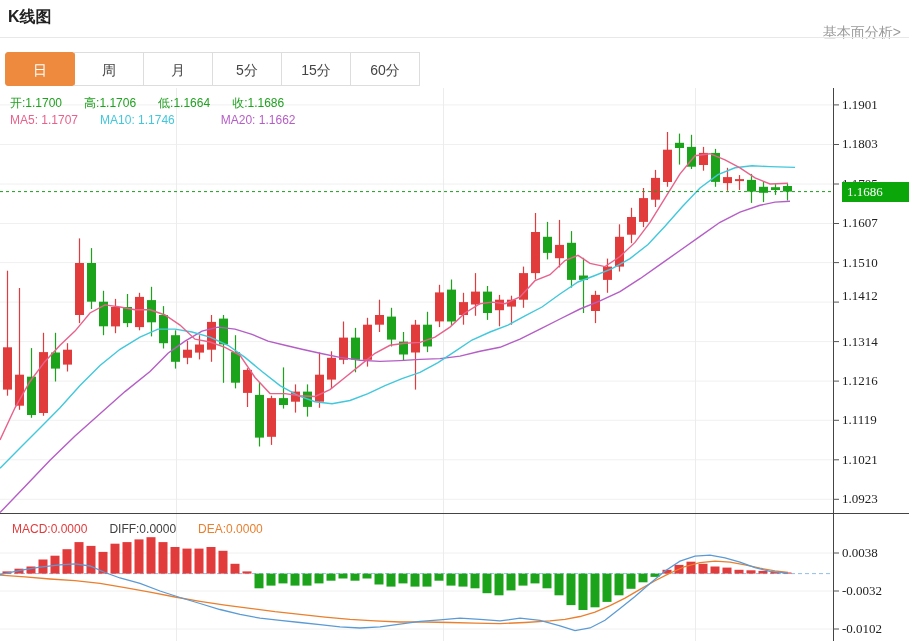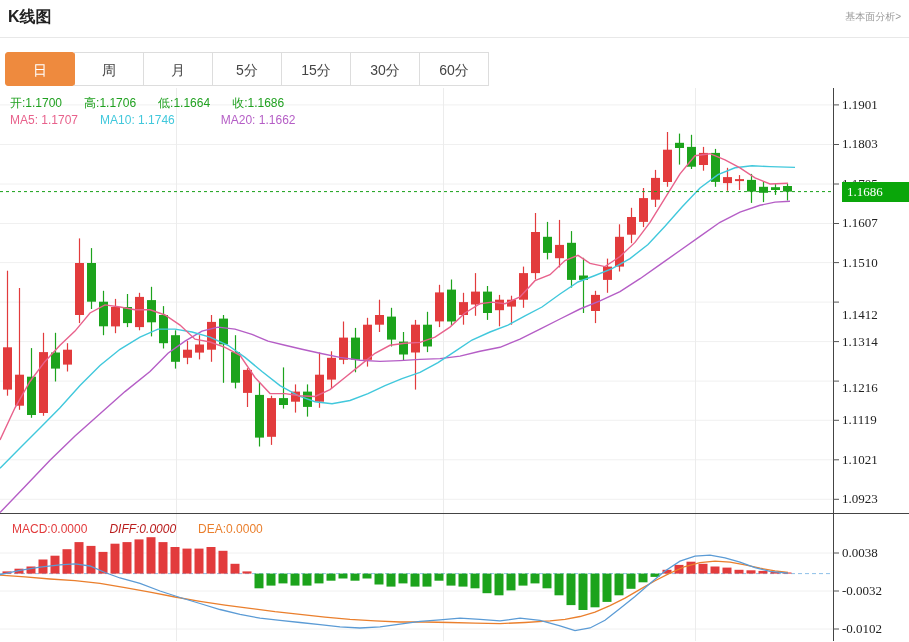--- a/index.html
+++ b/index.html
@@ -1,19 +1,19 @@
 <!DOCTYPE html>
 <html><head>
 <meta charset="utf-8">
 <style>
   html,body{margin:0;padding:0;background:#fff;}
   #page{position:relative;width:909px;height:642px;background:#fff;overflow:hidden;
         font-family:"Liberation Sans",sans-serif;}
   .title{position:absolute;left:8px;top:7px;font-size:16px;font-weight:bold;color:#222;}
-  .link{position:absolute;right:8px;top:10px;font-size:10px;color:#999;text-decoration:none;cursor:pointer;}
+  .link{position:absolute;right:8px;top:24px;font-size:14px;color:#999;text-decoration:none;cursor:pointer;}
   .hdr-divider{position:absolute;left:0;top:37px;width:909px;height:1px;background:#e8e8e8;}
   #tabs{position:absolute;left:5px;top:52px;display:flex;}
   .tab{width:70px;height:34px;line-height:34px;text-align:center;font-size:14px;color:#444;
        border:1px solid #ddd;margin-left:-1px;background:#fff;cursor:pointer;box-sizing:border-box;}
   .tab:first-child{margin-left:0;}
   .tab.active{background:#ee8a3e;border-color:#ee8a3e;color:#fff;border-radius:3px;position:relative;z-index:2;}
   #chart{position:absolute;left:0;top:0;width:909px;height:642px;}
   #chart svg{position:absolute;left:0;top:0;}
   .lg{position:absolute;font-size:12px;white-space:nowrap;}
   #legend1{left:10px;top:95px;}
@@ -33,21 +33,20 @@
   <div class="title">K线图</div>
   <a class="link">基本面分析&gt;</a>
   <div class="hdr-divider"></div>
 
   <div id="tabs">
       <div class="tab active">日</div>
       <div class="tab">周</div>
       <div class="tab">月</div>
       <div class="tab">5分</div>
       <div class="tab">15分</div>
-      <div class="tab">30分</div>
       <div class="tab">60分</div>
     </div>
 
   <div id="chart">
     <svg id="chart-svg" width="909" height="642">
         <line x1="0" y1="104.9" x2="833" y2="104.9" stroke="#f0f0f0" stroke-width="1"></line>
         <line x1="0" y1="144.5" x2="833" y2="144.5" stroke="#f0f0f0" stroke-width="1"></line>
         <line x1="0" y1="184.0" x2="833" y2="184.0" stroke="#f0f0f0" stroke-width="1"></line>
         <line x1="0" y1="223.5" x2="833" y2="223.5" stroke="#f0f0f0" stroke-width="1"></line>
         <line x1="0" y1="262.6" x2="833" y2="262.6" stroke="#f0f0f0" stroke-width="1"></line>
@@ -282,31 +281,31 @@
         <line x1="833" y1="459.8" x2="839" y2="459.8" stroke="#555" stroke-width="1"></line>
         <line x1="833" y1="499.3" x2="839" y2="499.3" stroke="#555" stroke-width="1"></line>
         <line x1="833" y1="553.0" x2="839" y2="553.0" stroke="#555" stroke-width="1"></line>
         <line x1="833" y1="591.0" x2="839" y2="591.0" stroke="#555" stroke-width="1"></line>
         <line x1="833" y1="629.0" x2="839" y2="629.0" stroke="#555" stroke-width="1"></line>
       </svg>
   </div>
 
   <div id="legend1" class="lg"><span style="color: rgb(33, 161, 33);">开:1.1700</span><span style="color: rgb(33, 161, 33);">高:1.1706</span><span style="color: rgb(33, 161, 33);">低:1.1664</span><span style="color: rgb(33, 161, 33);">收:1.1686</span></div>
   <div id="legend2" class="lg"><span style="color: rgb(232, 98, 140);">MA5: 1.1707</span><span style="color: rgb(65, 200, 220);">MA10: 1.1746</span><span style="color: rgb(181, 94, 198); padding-left: 24px;">MA20: 1.1662</span></div>
-  <div id="macd-legend" class="lg"><span style="color: rgb(226, 59, 60);">MACD:0.0000</span><span style="color: #b91c1c; font-style: italic;">DIFF:0.0000</span><span style="color: rgb(234, 127, 45);">DEA:0.0000</span></div>
+  <div id="macd-legend" class="lg"><span style="color: rgb(226, 59, 60);">MACD:0.0000</span><span style="color: #404040;">DIFF:0.0000</span><span style="color: rgb(234, 127, 45);">DEA:0.0000</span></div>
 
   <div id="price-axis">
       <div class="axis-lb" style="top: 96.9355px;">1.1901</div>
       <div class="axis-lb" style="top: 136.452px;">1.1803</div>
       <div class="axis-lb" style="top: 175.968px;">1.1705</div>
       <div class="axis-lb" style="top: 215.484px;">1.1607</div>
       <div class="axis-lb" style="top: 254.597px;">1.1510</div>
-      <div class="axis-lb" style="top: 307px;">1.1412</div>
+      <div class="axis-lb" style="top: 288px;">1.1412</div>
       <div class="axis-lb" style="top: 333.629px;">1.1314</div>
-      <div class="axis-lb" style="top: 373.145px; margin-top: 7px;">1.1216</div>
+      <div class="axis-lb" style="top: 373.145px;">1.1216</div>
       <div class="axis-lb" style="top: 412.258px;">1.1119</div>
       <div class="axis-lb" style="top: 451.774px;">1.1021</div>
       <div class="axis-lb" style="top: 491.29px;">1.0923</div>
     </div>
   <div id="macd-axis">
       <div class="axis-lb" style="top: 544.957px;">0.0038</div>
       <div class="axis-lb" style="top: 583px;">-0.0032</div>
       <div class="axis-lb" style="top: 621.043px;">-0.0102</div>
     </div>
   <div id="price-badge" style="top: 181.629px; background: rgb(10, 166, 10); margin-left: 8px;">1.1686</div>

